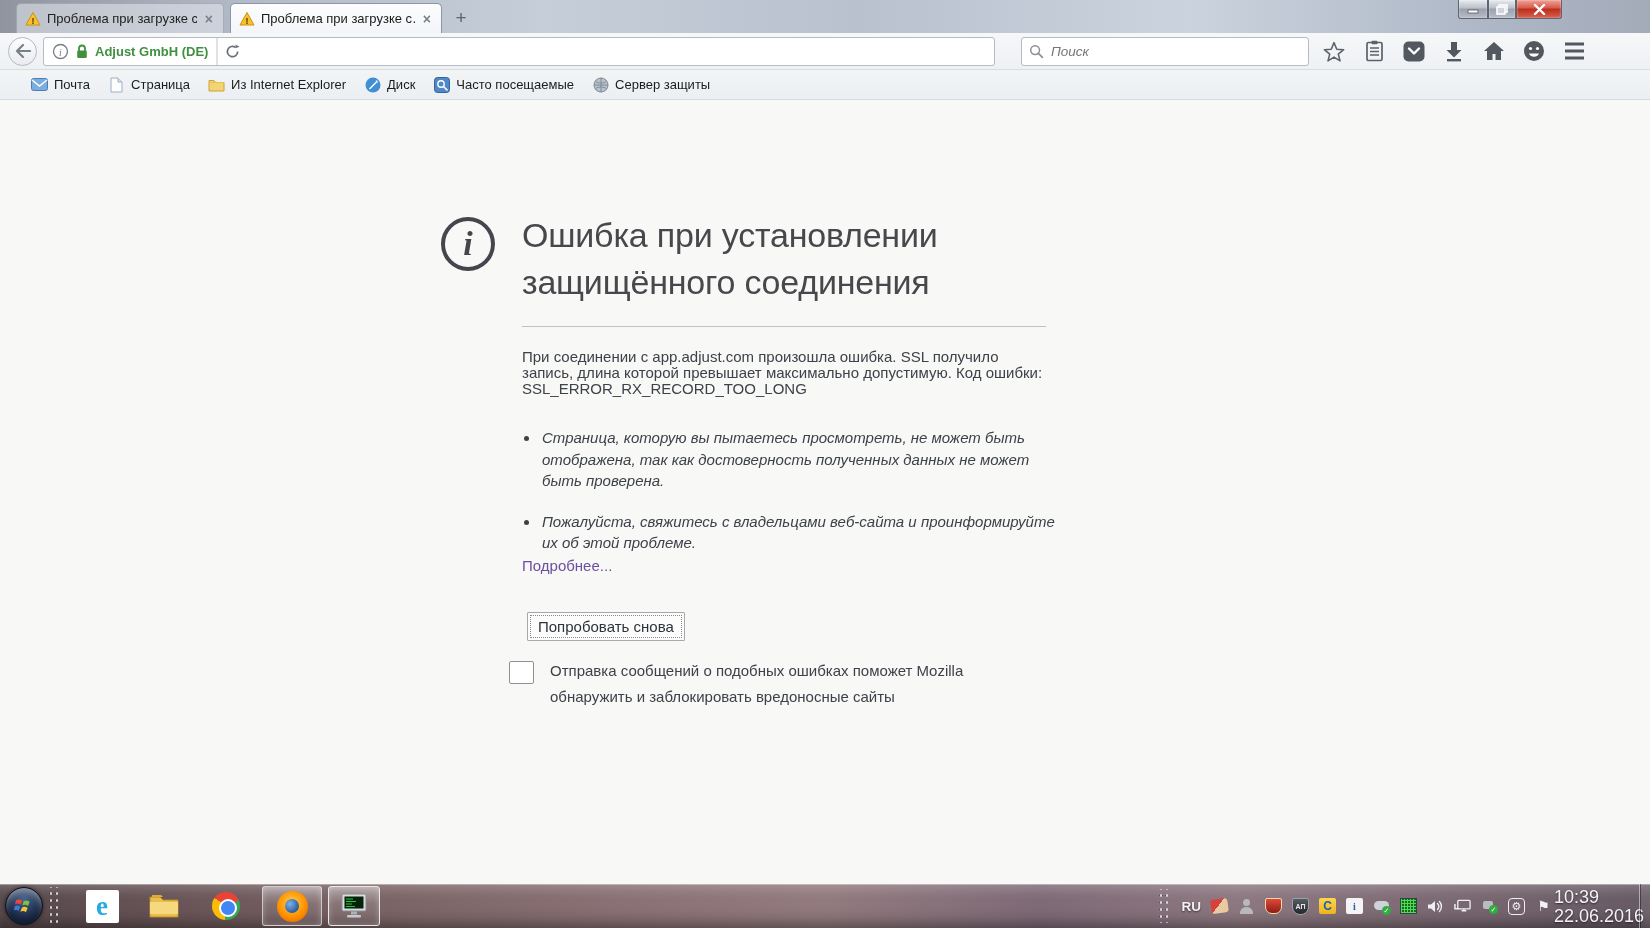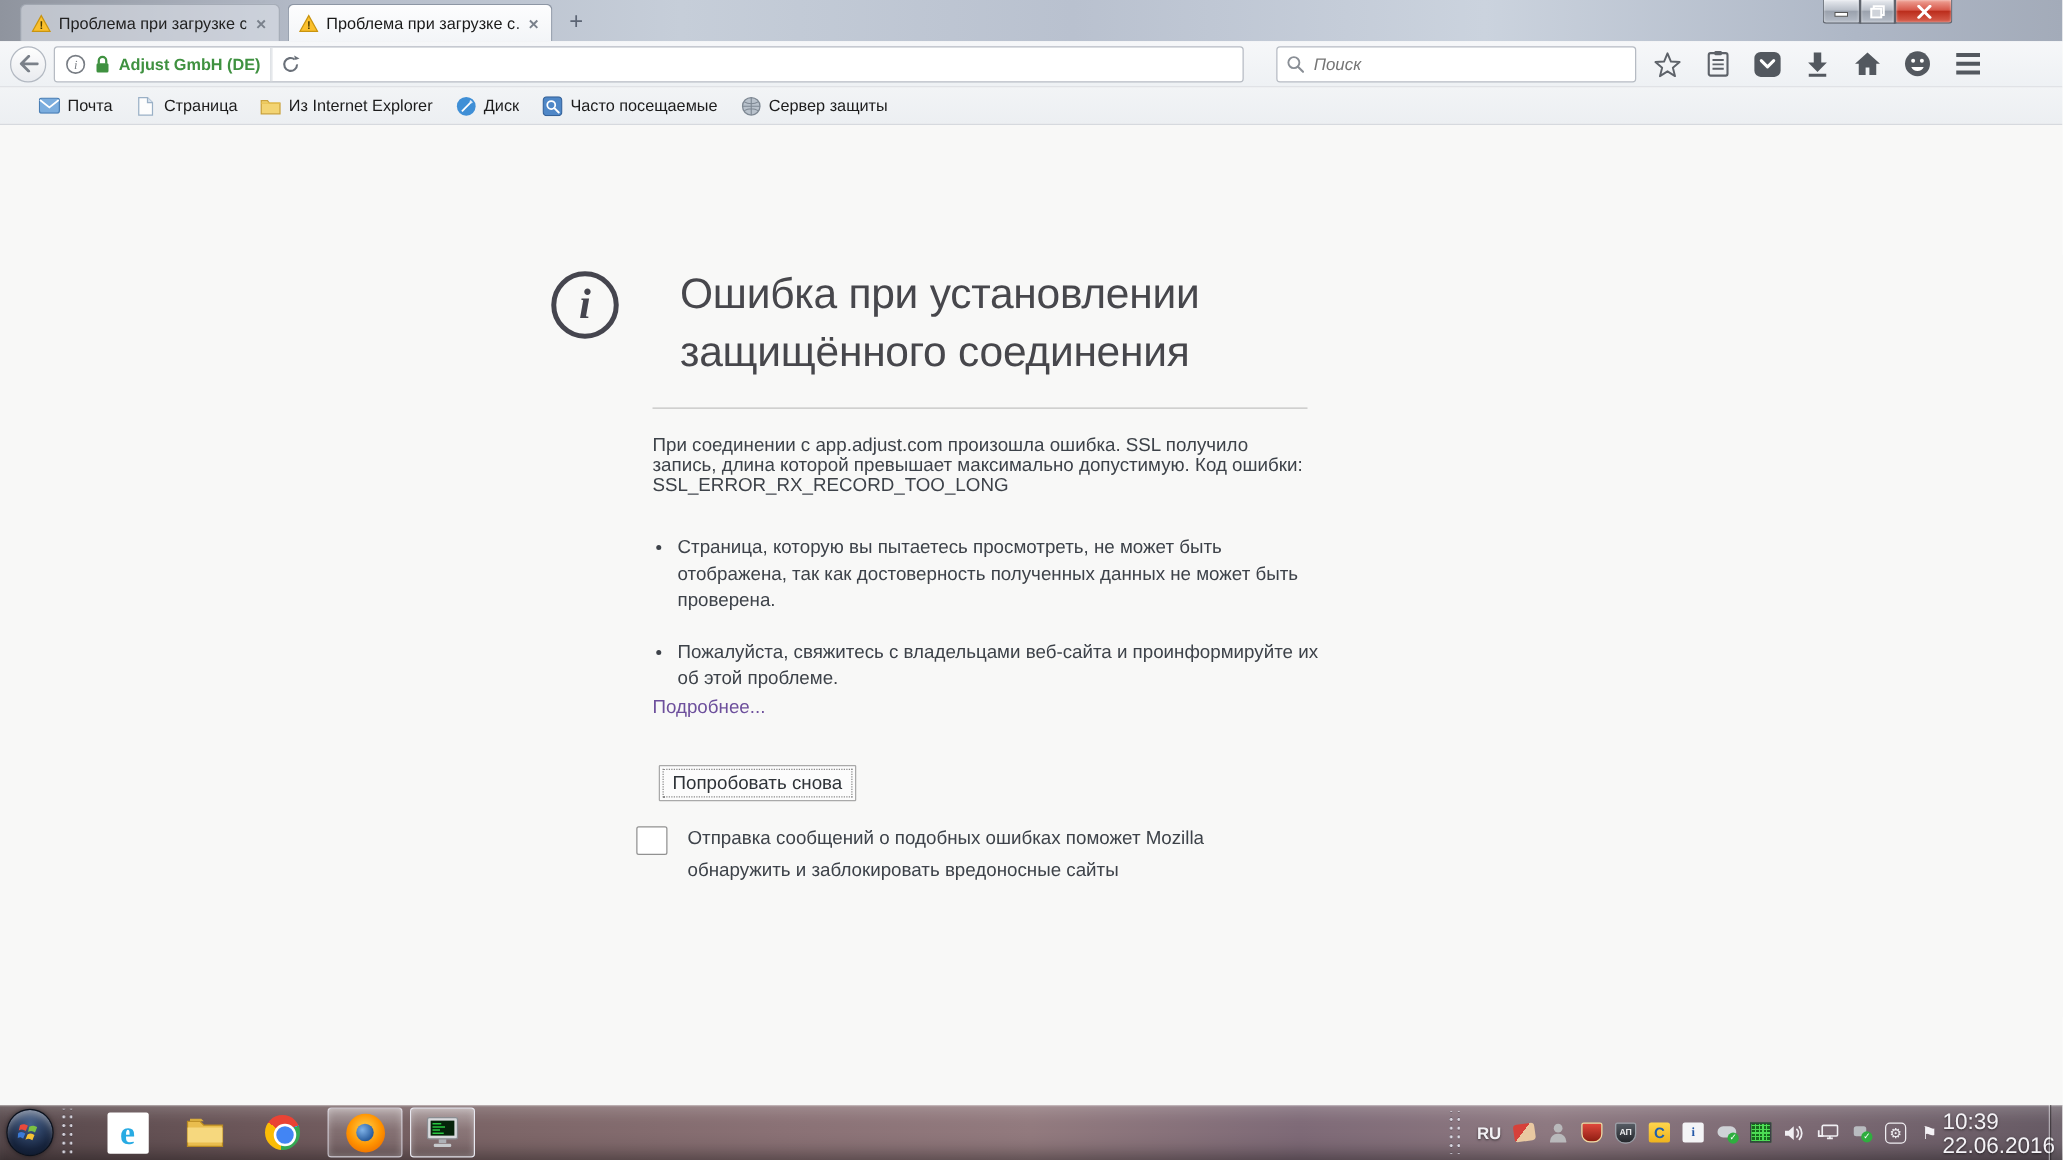--- a/index.html
+++ b/index.html
@@ -58,28 +58,28 @@
     background:linear-gradient(#f2f4f6,#ecEFF2); border-bottom:1px solid #d6d9de;
     display:flex; align-items:center; padding:0 24px; gap:4px; z-index:2; }
   .bm-item { display:flex; align-items:center; gap:6px; padding:3px 7px; font-size:13px; color:#1c1c1c; border-radius:2px; }
   .bm-ico { width:17px; height:17px; display:flex; align-items:center; justify-content:center; }
 
   
   .content { position:absolute; top:100px; left:0; width:1650px; height:784px; background:#f8f8f7; }
   .err-icon { position:absolute; left:441px; top:117px; width:54px; height:54px;
     border:4px solid #45454e; border-radius:50%; display:flex; align-items:center; justify-content:center;
     color:#45454e; font-size:34px; font-weight:bold; font-family:"Liberation Serif",serif; font-style:italic; }
-  .err-title { position:absolute; left:544px; top:112px; width:525px;
+  .err-title { position:absolute; left:522px; top:112px; width:525px;
     font-size:34px; line-height:47px; font-weight:400; color:#47474c; letter-spacing:-0.2px; }
   .err-divider { position:absolute; left:522px; top:226px; width:524px; border-bottom:1px solid #c2c2c2; }
   .err-desc { position:absolute; left:522px; top:249px; width:530px;
     font-size:15px; line-height:16px; color:#3d4249; }
   .err-list { position:absolute; left:540px; top:327px; width:516px;
     font-size:15px; line-height:21.5px; color:#3d4249; }
-  .err-list li { margin-bottom:19px; padding-left:2px; }
+  .err-list li { margin-bottom:19px; padding-left:2px;font-style:italic; }
   .learn-more { position:absolute; left:522px; top:457px; font-size:15px; color:#6d4f9c; text-decoration:none; }
   .retry-btn { position:absolute; left:527px; top:512px; height:29px; padding:0 10px;
     font-size:15px; color:#2e3338; background:#fcfcfc; border:1px solid #a9a9a9;
     outline:1px dotted #8a8a8a; outline-offset:-4px; border-radius:1px;
     font-family:"Liberation Sans",sans-serif; }
   .report-row { position:absolute; left:509px; top:558px; width:480px; display:flex; }
   .report-box { width:25px; height:23px; flex:0 0 25px; background:#fff; border:1px solid #919191; border-radius:2px; margin-top:3px; }
   .report-label { margin-left:16px; font-size:15px; line-height:25.5px; color:#3d4249; }
 
   

